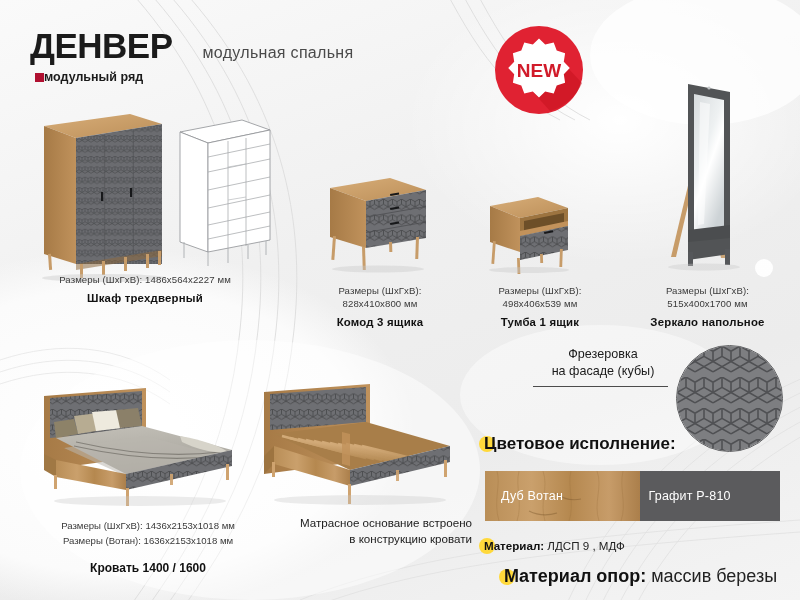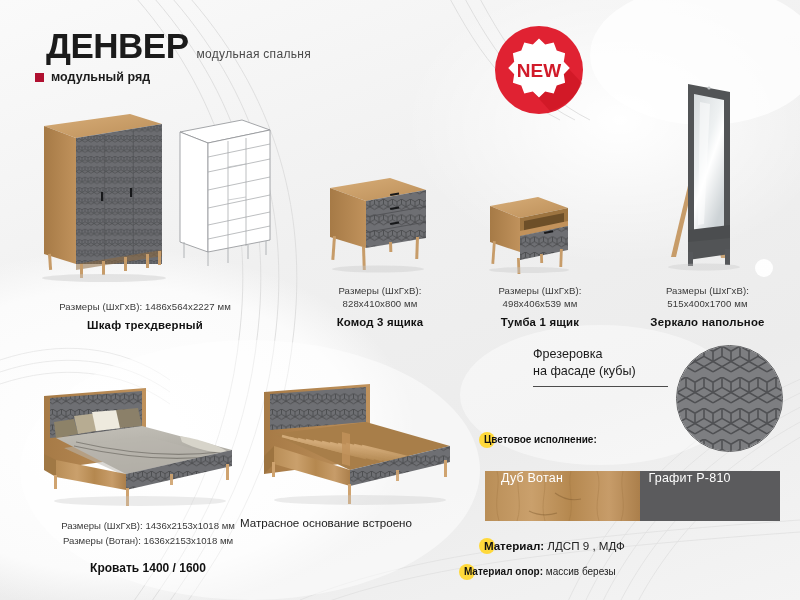--- a/index.html
+++ b/index.html
@@ -13,63 +13,63 @@
   #page {
     position: absolute; inset: 0;
     background:
       radial-gradient(ellipse 420px 260px at 120px 430px, #ffffff 0%, #fbfbfb 55%, rgba(251,251,251,0) 70%),
       radial-gradient(ellipse 300px 200px at 620px 120px, #ffffff 0%, rgba(255,255,255,0) 72%),
       linear-gradient(160deg, #fafafa 0%, #f0f0f0 40%, #ececec 70%, #f4f4f4 100%);
   }
   .bg-svg { position: absolute; inset: 0; width: 800px; height: 600px; pointer-events: none; }
 
   
-  .title-row { position: absolute; left: 46px; top: 26px; display: flex; align-items: baseline; gap: 8px; }
+  .title-row { position: absolute; left: 30px; top: 26px; display: flex; align-items: baseline; gap: 30px; }
   .brand { font-size: 35px; font-weight: 700; letter-spacing: -0.5px; color: #1b1b1b; font-family: "Liberation Sans", sans-serif; }
-  .brand-sub { font-size: 12px; color: #4a4a4a; letter-spacing: 0.3px; }
-  .row-tag { position: absolute; left: 35px; top: 70px; display: flex; align-items: center; gap: 7px; }
+  .brand-sub { font-size: 16px; color: #4a4a4a; letter-spacing: 0.3px; }
+  .row-tag { position: absolute; left: 35px; top: 70px; display: flex; align-items: center; }
   .row-tag .sq { width: 9px; height: 9px; background: #b01030; display: block; }
   .row-tag .lbl { font-size: 12.5px; font-weight: 700; color: #1b1b1b; }
 
   
   .badge { position: absolute; left: 490px; top: 21px; width: 98px; height: 98px; }
   .badge svg { display: block; }
 
   
   .item { position: absolute; }
   .cap { position: absolute; text-align: center; }
   .cap .dim { font-size: 9.6px; color: #3a3a3a; line-height: 13px; letter-spacing: 0.1px; white-space: nowrap; }
   .cap .nm { font-size: 11.4px; font-weight: 700; color: #111; margin-top: 6px; letter-spacing: 0.2px; white-space: nowrap; }
 
   
-  .mill { position: absolute; left: 533px; top: 346px; width: 140px; }
+  .mill { position: absolute; left: 533px; top: 346px; width: 140px; text-align: center; }
   .mill .t { font-size: 12.6px; color: #1b1b1b; line-height: 17px; }
   .mill .rule { margin-top: 6px; border-top: 1.6px solid #4c4c4c; width: 135px; }
   .mill-circle { position: absolute; left: 676px; top: 345px; width: 107px; height: 107px; border-radius: 50%; overflow: hidden; border: 1px solid #5f6062; }
 
   
   .hl { position: relative; display: inline-block; font-weight: 700; color: #111; }
   .hl .dot { position: absolute; left: -5px; top: 50%; transform: translateY(-50%); width: 16px; height: 16px; border-radius: 50%; background: #ffd93b; z-index: 0; }
   .hl .tx { position: relative; z-index: 1; }
-  .colour-hdr { position: absolute; left: 484px; top: 434px; font-size: 10px; text-align: center; }
+  .colour-hdr { position: absolute; left: 484px; top: 434px; font-size: 17px; text-align: center; }
   .swatches { position: absolute; left: 485px; top: 471px; width: 295px; height: 50px; display: flex; }
-  .sw { flex: 1; position: relative; display: flex; align-items: flex-start; }
+  .sw { flex: 1; position: relative; display: flex; align-items: center; }
   .sw span { position: relative; z-index: 2; font-size: 12.5px; color: #fff; padding-left: 16px; letter-spacing: 0.2px; }
   .sw-oak { background: #b1854f; }
   .sw-oak .grain { position: absolute; inset: 0; z-index: 1; }
   .sw-graphite { background: #5b5b5d; }
   .mat1 { position: absolute; left: 484px; top: 539px; font-size: 11.6px; }
-  .mat2 { position: absolute; left: 464px; top: 566px; font-size: 10px; }
+  .mat2 { position: absolute; left: 504px; top: 566px; font-size: 18px; }
   .mat-val { font-weight: 400; color: #222; }
 
   
   .bed-cap { position: absolute; left: 32px; top: 518px; width: 232px; text-align: center; }
   .bed-cap .dim { font-size: 9.6px; color: #3a3a3a; line-height: 15px; white-space: nowrap; }
   .bed-cap .nm { font-size: 12px; font-weight: 700; color: #111; margin-top: 13px; }
-  .base-note { position: absolute; left: 240px; top: 515px; width: 232px; text-align: left; font-size: 11.6px; color: #1b1b1b; line-height: 16px; }
+  .base-note { position: absolute; left: 240px; top: 515px; width: 232px; text-align: right; font-size: 11.6px; color: #1b1b1b; line-height: 16px; }
 </style>
 </head>
 <body>
 
 <div id="page">
 
   <svg class="bg-svg" viewBox="0 0 800 600">
     <defs>
       <clipPath id="pgclip">
           <rect x="0" y="0" width="800" height="600"></rect>
@@ -237,21 +237,21 @@
       <g stroke="#b0b3b6" stroke-width="1" fill="none">
         <path d="M12 130 L12 146"></path>
           <path d="M36 140 L36 154"></path>
         <path d="M56 137 L56 151"></path>
           <path d="M76 133 L76 147"></path>
         <path d="M94 129 L94 143"></path>
       </g>
     </svg>
   </div>
 
-  <div class="cap" style="left:20px; top:300px; width:250px;">
+  <div class="cap" style="left:20px; top:273px; width:250px;">
     <div class="dim">Размеры (ШхГхВ): 1486x564x2227 мм</div>
     <div class="nm">Шкаф трехдверный</div>
   </div>
 
   <div class="item" style="left:316px; top:168px;">
     <svg width="120" height="106" viewBox="0 0 120 106">
       <path d="M14 20 L74 10 L110 22 L50 33 Z" fill="url(#oakTop)"></path>
       <path d="M14 20 L50 33 L50 80 L14 69 Z" fill="url(#oakSide)"></path>
       <path d="M50 33 L110 22 L110 70 L50 80 Z" fill="url(#cubesSm)"></path>
       <g stroke="#4c4d50" stroke-width="0.9" fill="none" opacity="0.85">
@@ -399,20 +399,21 @@
         <rect x="194" y="82" width="3" height="17"></rect>
         <rect x="146" y="92" width="3" height="11" opacity="0.9"></rect>
         <rect x="22" y="84" width="3" height="15"></rect>
       </g>
       <ellipse cx="110" cy="122" rx="86" ry="5" fill="#c9c9c9" opacity="0.35"></ellipse>
     </svg>
   </div>
 
   <div class="base-note">
     <div>Матрасное основание встроено</div>
+    <div>в конструкцию кровати</div>
   </div>
 
   <div class="mill">
     <div class="t">Фрезеровка</div>
     <div class="t">на фасаде (кубы)</div>
     <div class="rule"></div>
   </div>
   <div class="mill-circle">
     <svg width="105" height="105" viewBox="0 0 105 105">
       <rect width="105" height="105" fill="url(#cubes)"></rect>

